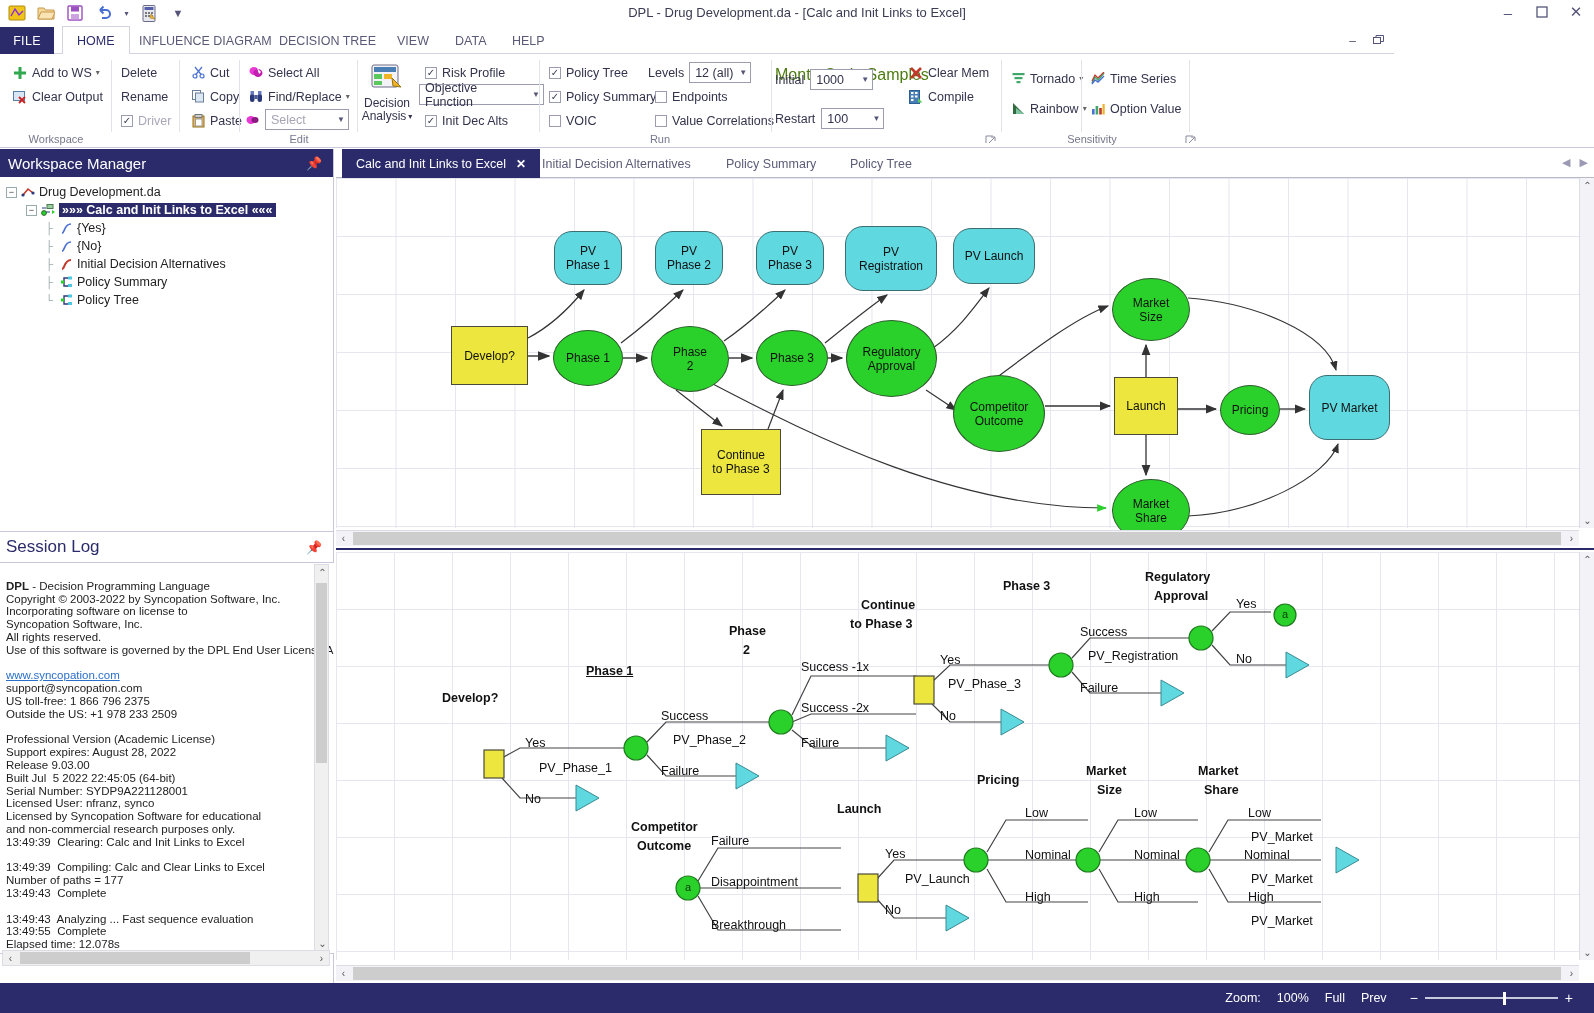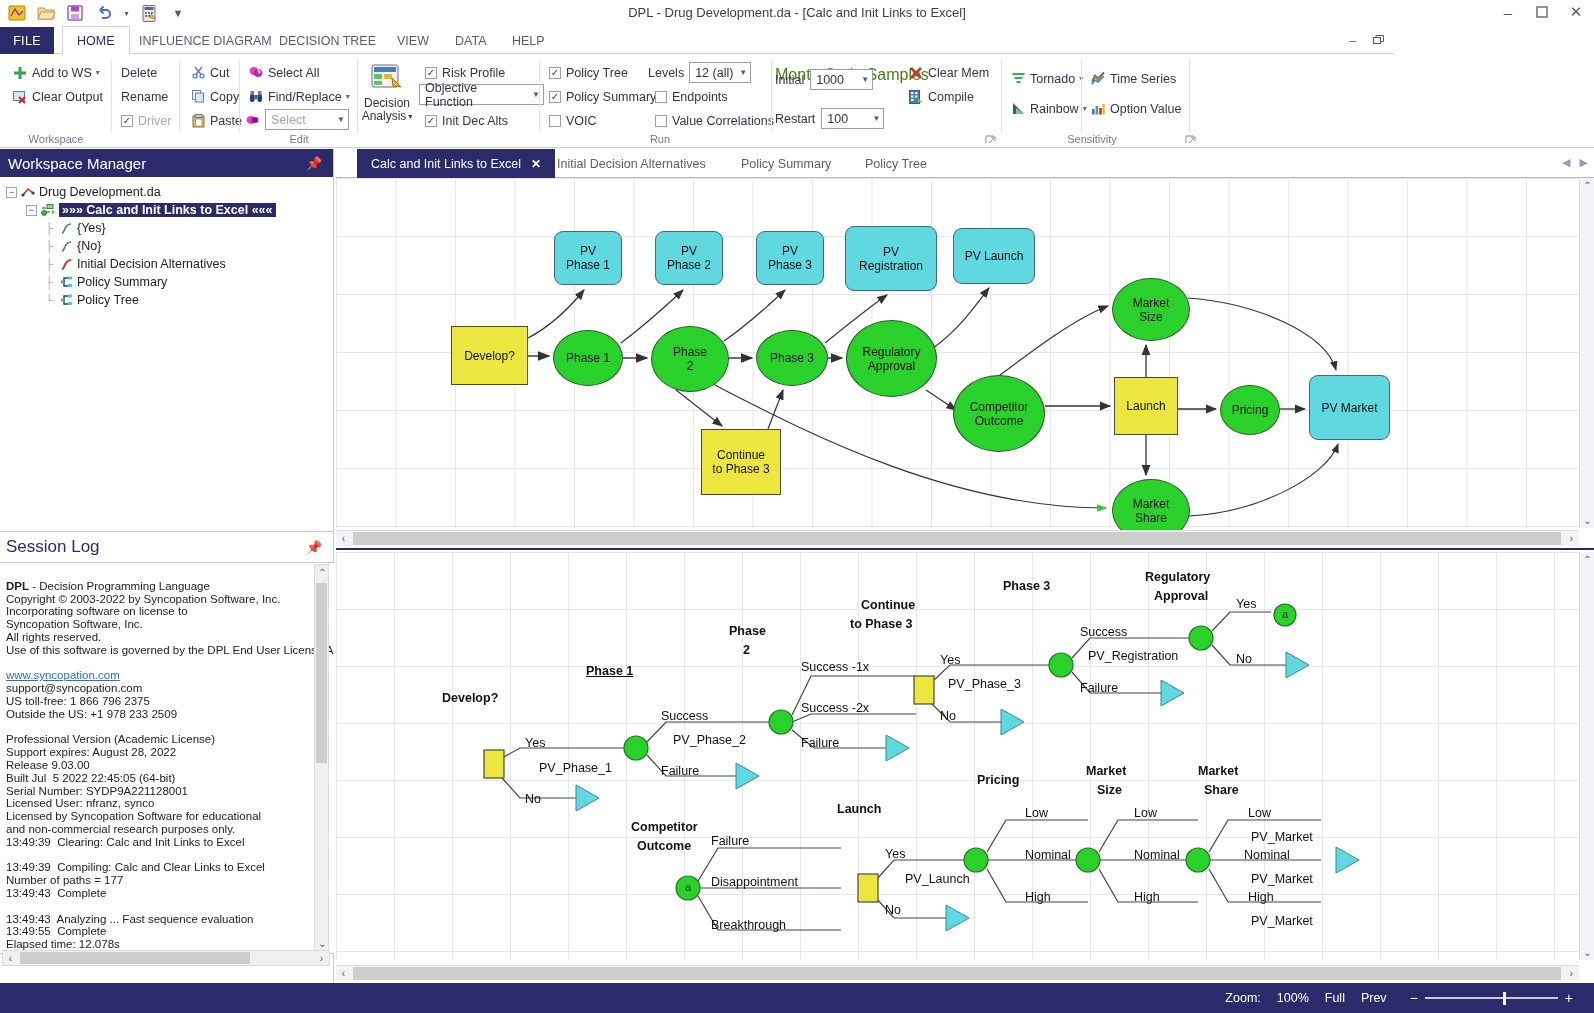--- a/index.html
+++ b/index.html
@@ -178,21 +178,20 @@
 
   
   .doctabs {
     position: absolute; left: 336px; top: 149px; width: 1258px; height: 29px;
     background: #ffffff; border-bottom: 1px solid #b9b9cc;
   }
   .dtab {
     position: absolute; top: 0; height: 29px; display: flex; align-items: center;
     font-size: 12.5px; color: #5c5c78; padding: 0 14px; cursor: pointer; gap: 10px;
     white-space: nowrap;
-    margin-left: 15px;
   }
   .dtab.active {
     background: #2b2b6b; color: #ffffff; font-weight: normal;
   }
   .dtab .x { font-size: 12px; font-weight: bold; cursor: pointer; }
   .dtabnav {
     position: absolute; right: 6px; top: 7px; display: flex; gap: 9px;
     color: #9a9ab4; font-size: 11px;
   }
 
@@ -218,21 +217,21 @@
     position: absolute; left: 0; bottom: 2px; width: 1243px; height: 16px;
     background: #f3f3f7; border-top: 1px solid #dcdce4;
   }
   .idh-thumb { position: absolute; left: 17px; top: 1px; width: 1208px; height: 13px; background: #cdcdcd; }
 
   
   .node { position: absolute; display:flex; align-items:center; justify-content:center;
           text-align:center; font-size: 12px; color: #111; line-height: 14px; cursor: pointer;}
   .n-dec { background: #ece63f; border: 1px solid #4a4a3a; }
   .n-chance { background: #2ad12a; border: 1px solid #2e5c2e; border-radius: 50%; }
-  .n-val { background: #5fd8e0; border: 1px solid #3a6e72; border-radius: 9px; }
+  .n-val { background: #5fd8e0; border: 1px solid #3a6e72; border-radius: 18px; }
 
   
   .dtpane {
     position: absolute; left: 336px; top: 552px; width: 1258px; height: 431px;
     background: #ffffff; overflow: hidden;
   }
   .dt-grid {
     position: absolute; left: 0; top: 0; width: 1243px; height: 408px;
     background-color: #ffffff;
     background-image:

